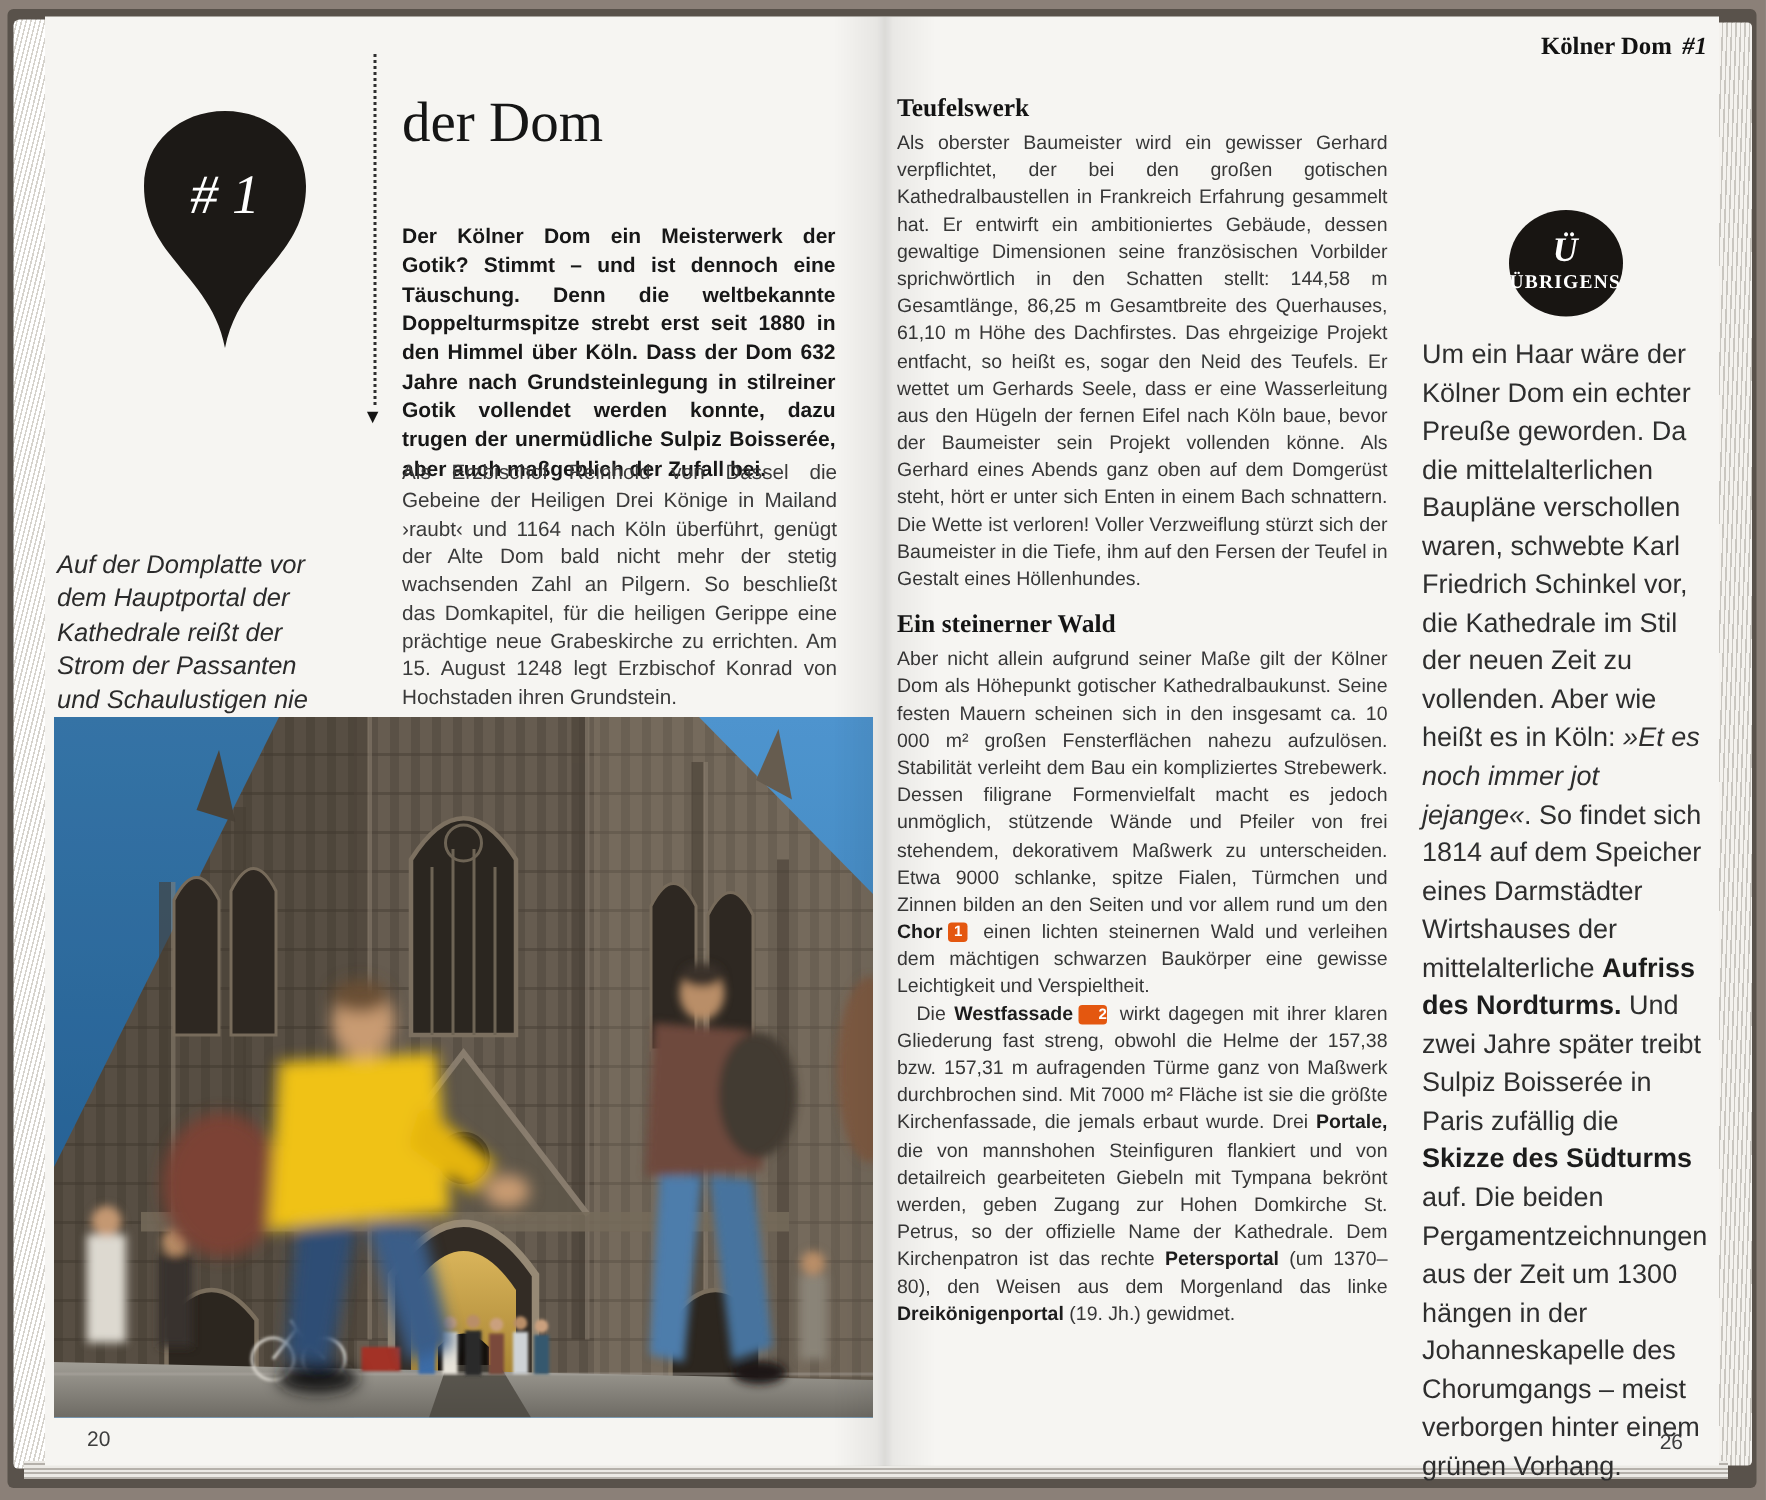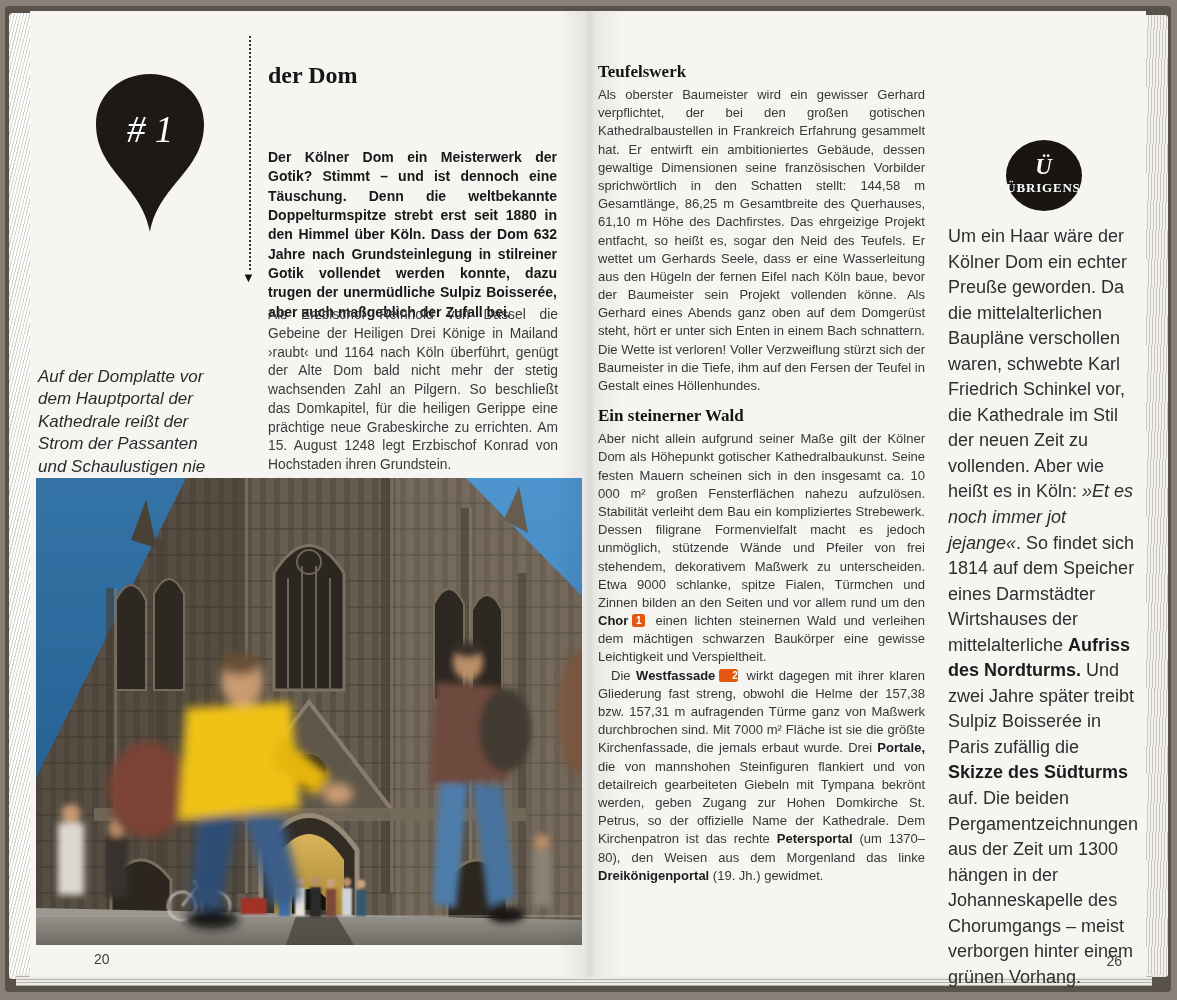--- a/index.html
+++ b/index.html
@@ -18,30 +18,30 @@
   .spread{position:absolute;left:30px;top:11px;width:1116px;height:966px;background:#f6f5f2;}
   .spine{position:absolute;left:556px;top:11px;width:68px;height:966px;pointer-events:none;
       background:linear-gradient(to right,rgba(0,0,0,0),rgba(0,0,0,.06) 42%,rgba(0,0,0,.11) 50%,rgba(0,0,0,.05) 58%,rgba(0,0,0,0));}
 
   
   .pin{position:absolute;left:88px;top:68px;width:124px;height:166px;}
   .dotrule{position:absolute;left:249px;top:36px;height:234px;width:0;border-left:2px dotted #2f2f2f;}
   .dotarrow{position:absolute;left:242px;top:270px;font-size:13px;color:#141414;}
   .title{position:absolute;left:268px;top:62px;width:302px;font-family:"Liberation Serif",serif;color:#151515;}
   .title .l1{font-size:28px;letter-spacing:.3px;line-height:1.12;}
-  .title .l2{font-size:24px;font-weight:bold;line-height:1.1;}
+  .title .l2{font-size:38px;font-weight:normal;line-height:1.1;}
   .intro{position:absolute;left:268px;top:148px;width:289px;font-size:14px;font-weight:bold;
          line-height:1.38;text-align:justify;color:#171717;}
   .bodytxt{position:absolute;left:268px;top:306px;width:290px;font-size:13.8px;line-height:1.36;
          text-align:justify;color:#3a3a3a;}
   .caption{position:absolute;left:38px;top:366px;width:172px;font-size:17px;font-style:italic;
          line-height:1.32;color:#2b2b2b;}
   .photo{position:absolute;left:36px;top:478px;width:546px;height:467px;overflow:hidden;background:#2f7cbe;}
   .pagenum{position:absolute;font-size:14px;color:#3d3d3d;}
-  .pn-left{left:58px;top:951px;margin-left:36px;}
+  .pn-left{left:58px;top:951px;}
   .pn-right{left:1080px;top:953px;width:42px;text-align:right;}
 
   
   .rheader{position:absolute;left:830px;top:21px;width:308px;text-align:right;
       font-family:"Liberation Serif",serif;font-size:16.5px;font-weight:bold;color:#121212;}
   .rheader .num{font-style:italic;font-weight:bold;margin-left:7px;}
   .rcol{position:absolute;left:598px;top:62px;width:327px;}
   .rcol h3{margin:0 0 4px 0;font-family:"Liberation Serif",serif;font-size:17px;font-weight:bold;color:#141414;}
   .rcol h3.second{margin-top:11px;}
   .rcol p{margin:0;font-size:13px;line-height:1.4;text-align:justify;color:#373737;}
@@ -233,20 +233,23 @@
         <ellipse cx="432" cy="172" rx="14" ry="8" fill="#3a332c"></ellipse>
         <polygon points="400,204 465,209 473,302 394,306" fill="#6e4a3c"></polygon>
         <ellipse cx="469" cy="252" rx="26" ry="42" fill="#423a31"></ellipse>
         <polygon points="404,306 432,306 420,430 397,425" fill="#4d7dab"></polygon>
         <polygon points="437,306 466,309 479,420 452,429" fill="#46739e"></polygon>
         <ellipse cx="470" cy="437" rx="18" ry="8" fill="#1c1814"></ellipse>
       </g>
     </svg>
   </div>
 
+  <div class="rheader">
+    <span>Kölner Dom</span><span class="num">#1</span>
+  </div>
 
   <div class="rcol">
     <h3>Teufelswerk</h3>
     <p>Als oberster Baumeister wird ein gewisser Gerhard verpflichtet, der bei den großen gotischen Kathedralbaustellen in Frankreich Erfahrung gesammelt hat. Er entwirft ein ambitioniertes Gebäude, dessen gewaltige Dimensionen seine französischen Vorbilder sprichwörtlich in den Schatten stellt: 144,58 m Gesamtlänge, 86,25 m Gesamtbreite des Querhauses, 61,10 m Höhe des Dachfirstes. Das ehrgeizige Projekt entfacht, so heißt es, sogar den Neid des Teufels. Er wettet um Gerhards Seele, dass er eine Wasserleitung aus den Hügeln der fernen Eifel nach Köln baue, bevor der Baumeister sein Projekt vollenden könne. Als Gerhard eines Abends ganz oben auf dem Domgerüst steht, hört er unter sich Enten in einem Bach schnattern. Die Wette ist verloren! Voller Verzweiflung stürzt sich der Baumeister in die Tiefe, ihm auf den Fersen der Teufel in Gestalt eines Höllenhundes.</p>
 
     <h3 class="second">Ein steinerner Wald</h3>
     <p><span>Aber nicht allein aufgrund seiner Maße gilt der Kölner Dom als Höhepunkt gotischer Kathedralbaukunst. Seine festen Mauern scheinen sich in den insgesamt ca. 10 000 m² großen Fensterflächen nahezu aufzulösen. Stabilität verleiht dem Bau ein kompliziertes Strebewerk. Dessen filigrane Formenvielfalt macht es jedoch unmöglich, stützende Wände und Pfeiler von frei stehendem, dekorativem Maßwerk zu unterscheiden. Etwa 9000 schlanke, spitze Fialen, Türmchen und Zinnen bilden an den Seiten und vor allem rund um den </span><b>Chor</b><span class="nbadge">1</span><span> einen lichten steinernen Wald und verleihen dem mächtigen schwarzen Baukörper eine gewisse Leichtigkeit und Verspieltheit.</span></p>
     <p class="indent"><span>Die </span><b>Westfassade</b><span class="nbadge">2</span><span> wirkt dagegen mit ihrer klaren Gliederung fast streng, obwohl die Helme der 157,38 bzw. 157,31 m aufragenden Türme ganz von Maßwerk durchbrochen sind. Mit 7000 m² Fläche ist sie die größte Kirchenfassade, die jemals erbaut wurde. Drei </span><b>Portale,</b><span> die von mannshohen Steinfiguren flankiert und von detailreich gearbeiteten Giebeln mit Tympana bekrönt werden, geben Zugang zur Hohen Domkirche St. Petrus, so der offizielle Name der Kathedrale. Dem Kirchenpatron ist das rechte </span><b>Petersportal</b><span> (um 1370–80), den Weisen aus dem Morgenland das linke </span><b>Dreikönigenportal</b><span> (19. Jh.) gewidmet.</span></p>
   </div>
 

